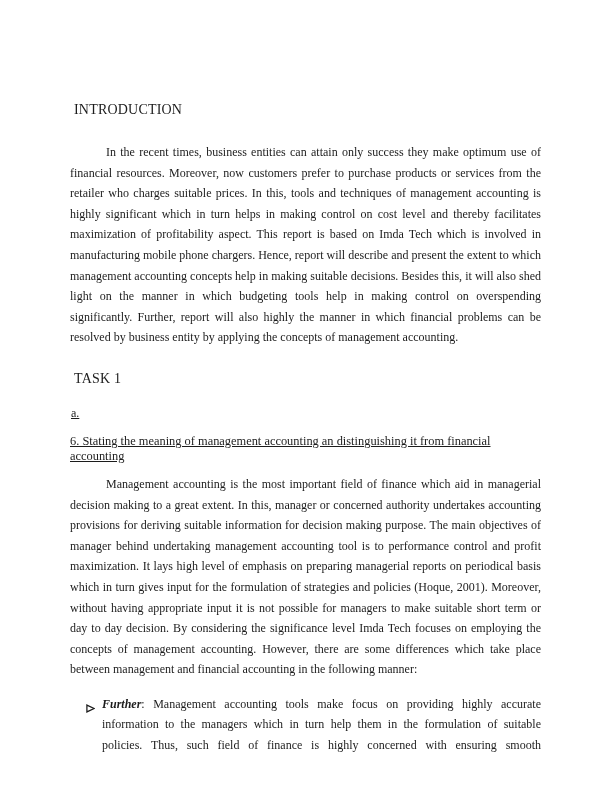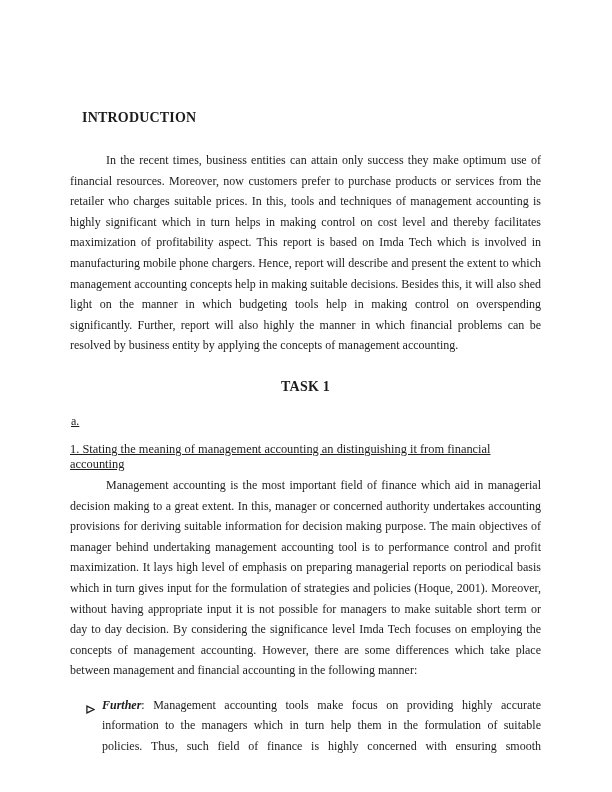--- a/index.html
+++ b/index.html
@@ -18,46 +18,46 @@
   }
   .doc {
     position: absolute;
     left: 70px;
     top: 97px;
     width: 471px;
   }
   .h-main {
     font-size: 14px;
     line-height: 17px;
-    font-weight: bold;
-    margin: 12px;
+    font-weight: normal;
+    margin: 4px;
     letter-spacing: 0.2px;
   }
   .para {
     font-size: 12px;
     line-height: 20.6px;
     text-align: justify;
     text-indent: 36px;
     margin: 0;
   }
   .para-intro { margin-top: 24px; }
-  .h-task { margin-top: 22px; text-align: center; }
+  .h-task { margin-top: 22px; }
   .sub-label {
     font-size: 12px;
     line-height: 15px;
     margin: 19px 0 0 1px;
     text-decoration: underline;
   }
   .q-head {
     font-size: 12.4px;
     line-height: 15px;
     margin: 13px 0 0 0;
     text-decoration: underline;
   }
-  .para-task { margin-top: 3px; }
+  .para-task { margin-top: 10px; }
   .bullet-list {
     list-style: none;
     margin: 14px 0 0 0;
     padding: 0;
   }
   .bullet-item {
     position: relative;
     padding-left: 32px;
     font-size: 12px;
     line-height: 20.6px;
@@ -83,21 +83,21 @@
   <div class="doc">
 
     <h1 class="h-main">INTRODUCTION</h1>
 
     <p class="para para-intro">In the recent times, business entities can attain only success they make optimum use of financial resources. Moreover, now customers prefer to purchase products or services from the retailer who charges suitable prices. In this, tools and techniques of management accounting is highly significant which in turn helps in making control on cost level and thereby facilitates maximization of profitability aspect. This report is based on Imda Tech which is involved in manufacturing mobile phone chargers. Hence, report will describe and present the extent to which management accounting concepts help in making suitable decisions. Besides this, it will also shed light on the manner in which budgeting tools help in making control on overspending significantly. Further, report will also highly the manner in which financial problems can be resolved by business entity by applying the concepts of management accounting.</p>
 
     <h1 class="h-main h-task">TASK 1</h1>
 
     <p class="sub-label">a.</p>
 
-    <p class="q-head">1. Stating the meaning of management accounting an distinguishing it from financial accounting</p>
+    <p class="q-head">6. Stating the meaning of management accounting an distinguishing it from financial accounting</p>
 
     <p class="para para-task">Management accounting is the most important field of finance which aid in managerial decision making to a great extent. In this, manager or concerned authority undertakes accounting provisions for deriving suitable information for decision making purpose. The main objectives of manager behind undertaking management accounting tool is to performance control and profit maximization. It lays high level of emphasis on preparing managerial reports on periodical basis which in turn gives input for the formulation of strategies and policies (Hoque, 2001). Moreover, without having appropriate input it is not possible for managers to make suitable short term or day to day decision. By considering the significance level Imda Tech focuses on employing the concepts of management accounting. However, there are some differences which take place between management and financial accounting in the following manner:</p>
 
     <ul class="bullet-list">
       <li class="bullet-item">
         <span class="bullet-glyph">
           <svg width="9" height="9" viewBox="0 0 10 10">
             <path d="M1 1.2 L9 5 L1 8.8 Z" fill="none" stroke="#1c1c1c" stroke-width="1.4" stroke-linejoin="miter"></path>
           </svg>
         </span><span class="bullet-term">Further</span><span>: Management accounting tools make focus on providing highly accurate information to the managers which in turn help them in the formulation of suitable policies. Thus, such field of finance is highly concerned with ensuring smooth</span>

